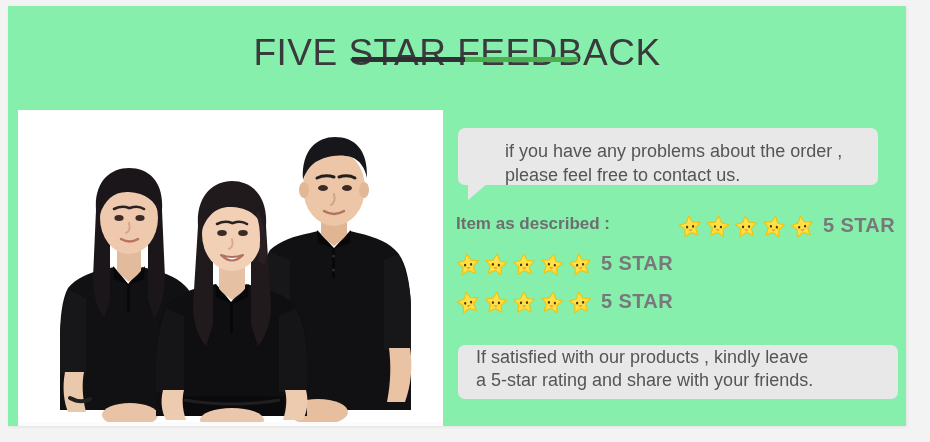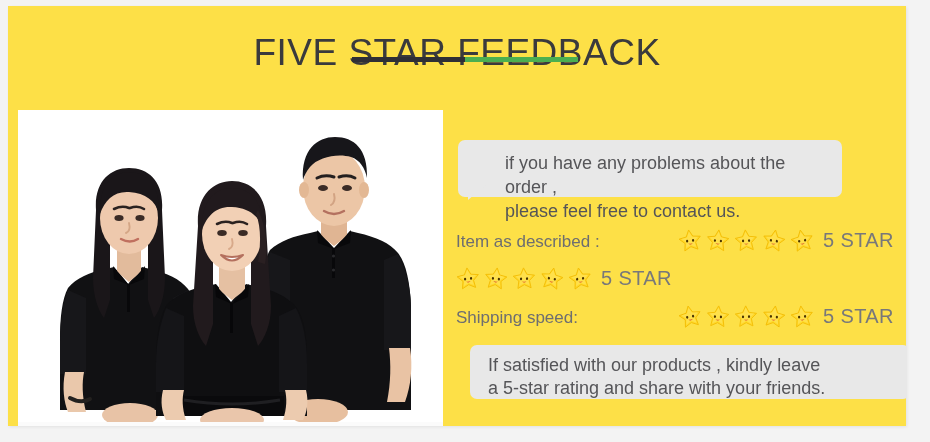--- a/index.html
+++ b/index.html
@@ -21,21 +21,21 @@
     height: 442px;
     background: #f3f3f3;
     box-sizing: border-box;
   }
   #panel {
     position: absolute;
     left: 8px;
     top: 6px;
     width: 898px;
     height: 420px;
-    background: #fde047;
+    background: #86efac;
     box-shadow: 1px 1px 3px rgba(0,0,0,0.07);
     overflow: hidden;
   }
 
   
   #title-block {
     position: absolute;
     left: 0;
     top: 26px;
     width: 898px;
@@ -87,57 +87,57 @@
     border-radius: 7px;
     color: #555558;
     font-size: 18px;
     line-height: 24px;
     padding: 11px 16px 12px 18px;
     box-sizing: border-box;
     white-space: pre-line;
   }
   #bubble-top {
     left: 8px;
-    top: 24px;
-    width: 384px;
+    top: 12px;
+    width: 420px;
     height: 57px;
     padding-left: 47px;
   }
   #bubble-top-tail {
     position: absolute;
     left: 18px;
     top: 67px;
     width: 0;
     height: 0;
     border-left: 0 solid transparent;
     border-top: 17px solid #e8e8e8;
     border-right: 20px solid transparent;
   }
   #bubble-bottom {
     left: 8px;
     top: 229px;
     width: 440px;
     height: 54px;
     line-height: 23px;
-    padding-top: 9px;
-    margin-left: 12px;
+    padding-top: 1px;
   }
 
   
   #ratings {
     position: absolute;
     left: 6px;
     top: 98px;
     width: 444px;
   }
   .rating-row {
     position: relative;
     height: 38px;
     display: flex;
-    align-items: flex-end;
+    align-items: flex-start;
+    font-weight: bold;
   }
   .rating-label {
     width: 222px;
     font-size: 17px;
     color: #6e6e70;
     white-space: nowrap;
   }
   .rating-stars {
     width: 145px;
     display: flex;
@@ -406,21 +406,20 @@
                 <ellipse cx="12" cy="17" rx="1.5" ry="1.8" fill="#4a3400"></ellipse>
                 <ellipse cx="20" cy="17" rx="1.5" ry="1.8" fill="#4a3400"></ellipse>
                 <path d="M13 20.4 q 3 3.2 6 0 q -3 1.4 -6 0 Z" fill="#d53a22"></path>
               </g>
             </svg>
           </div>
           <div class="rating-value">5 STAR</div>
         </div>
 
         <div class="rating-row">
-          <div class="rating-label">Shipping speed:</div>
           <div class="rating-stars">
             <svg class="star" viewBox="0 0 32 32">
               <g transform="rotate(-11 16 16)">
                 <path d="M16 2.5 L20.4 11.4 L30.2 12.9 L23.1 19.8 L24.8 29.5 L16 24.9 L7.2 29.5 L8.9 19.8 L1.8 12.9 L11.6 11.4 Z" fill="#ffd92b" stroke="#f3bd05" stroke-width="1.2" stroke-linejoin="round"></path>
                 <path d="M16 5 L19.4 12 L27 13.2 L21.4 18.6 L22.8 26.2 L16 22.6 L9.2 26.2 L10.6 18.6 L5 13.2 L12.6 12 Z" fill="#ffe566" opacity="0.55"></path>
                 <ellipse cx="12" cy="17" rx="1.5" ry="1.8" fill="#4a3400"></ellipse>
                 <ellipse cx="20" cy="17" rx="1.5" ry="1.8" fill="#4a3400"></ellipse>
                 <path d="M13 20.4 q 3 3.2 6 0 q -3 1.4 -6 0 Z" fill="#d53a22"></path>
               </g>
             </svg>

